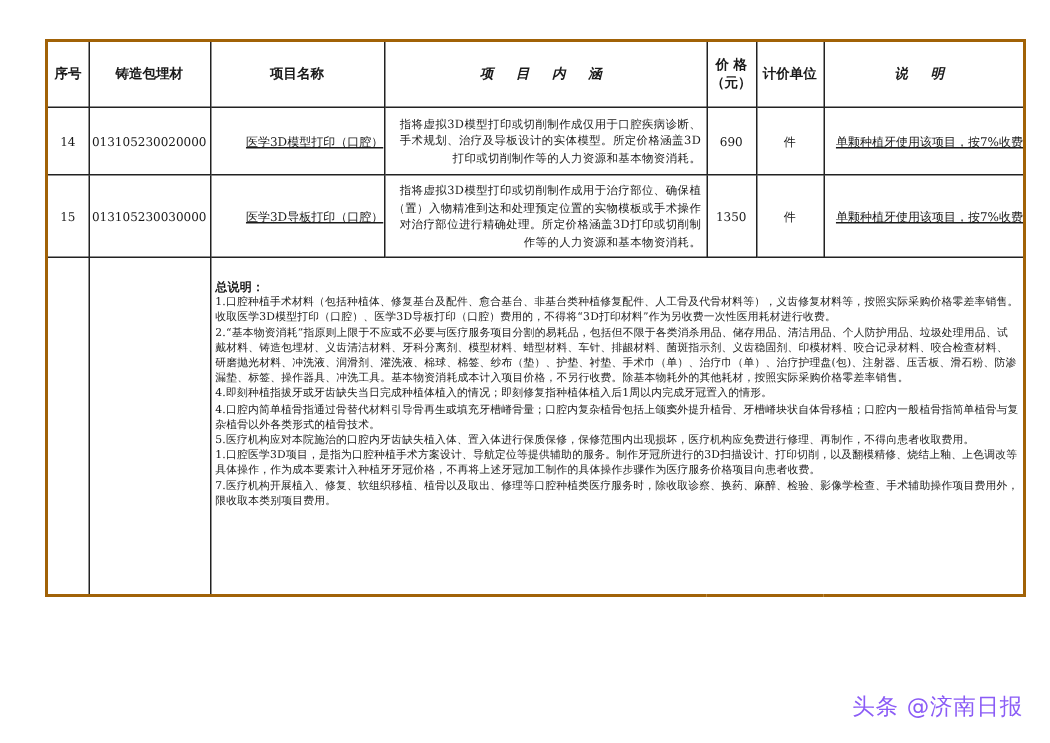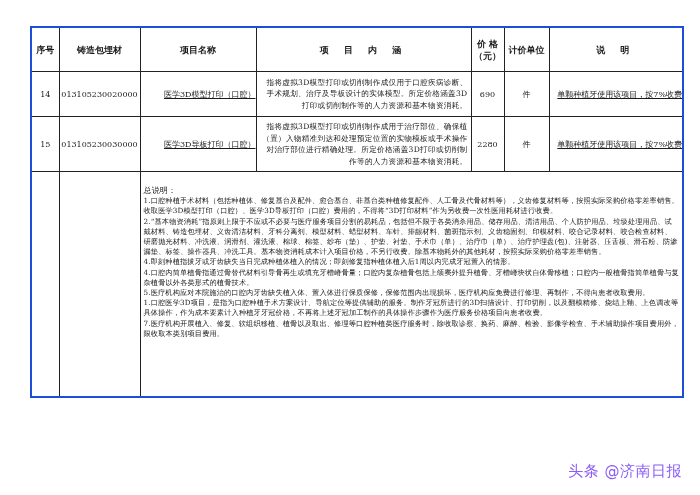--- a/index.html
+++ b/index.html
@@ -1,35 +1,35 @@
 <!DOCTYPE html>
 <html><head>
 <meta charset="utf-8">
 <style>
   html, body { margin: 0; padding: 0; background: #ffffff; }
   body { width: 700px; height: 495px; position: relative; overflow: hidden;
          font-family: "DejaVu Serif", "Liberation Serif", serif; color: #1a1a1a; }
   .doc-table { position: absolute; left: 30px; top: 26px; border-collapse: collapse;
                table-layout: fixed; width: 652px; }
   .doc-table td, .doc-table th { border: 1px solid #222; padding: 0; vertical-align: middle; }
-  .doc-table { border: 2px solid #1d4ed8; }
+  .doc-table { border: 2px solid #a16207; }
   th { font-weight: bold; font-size: 9px; text-align: center; height: 43px; line-height: 12px; }
   td { font-size: 8px; }
   .c { text-align: center; margin-left: 24px; }
   .l { text-align: right; padding-left: 3px !important; text-decoration: underline; }
   .content { font-size: 7.6px; line-height: 11.5px; text-align: right; padding: 1px 3px !important; letter-spacing: 0.3px; }
   .row14 td { height: 42px; }
   .row15 td { height: 52px; }
   .notes td { height: 210px; }
   .notes-cell { vertical-align: top !important; padding: 14px 3px 0 3px !important; font-size: 7.2px; line-height: 10.2px; letter-spacing: 0.15px; }
-  .notes-title { font-weight: normal; font-size: 8px; }
+  .notes-title { font-weight: bold; font-size: 8px; }
   .notes-cell p { margin: 0; }
   .watermark { position: absolute; right: 18px; top: 462px; font-family: "DejaVu Sans", sans-serif;
                font-size: 15px; color: #8b5cf6; letter-spacing: 0.5px; }
-  .spaced { letter-spacing: 6px; }
+  .spaced { letter-spacing: 6px; font-style: italic; }
 </style>
 </head>
 <body>
 
 <table class="doc-table">
   <colgroup>
     <col style="width:28px">
       <col style="width:81px">
       <col style="width:116px">
       <col style="width:215px">
@@ -59,21 +59,21 @@
       <td class="content">指将虚拟3D模型打印或切削制作成仅用于口腔疾病诊断、手术规划、治疗及导板设计的实体模型。所定价格涵盖3D打印或切削制作等的人力资源和基本物资消耗。</td>
       <td class="c">690</td>
       <td class="c">件</td>
       <td class="l">单颗种植牙使用该项目，按7%收费</td>
     </tr>
     <tr class="row15">
       <td class="c">15</td>
       <td class="c">013105230030000</td>
       <td class="l">医学3D导板打印（口腔）</td>
       <td class="content">指将虚拟3D模型打印或切削制作成用于治疗部位、确保植（置）入物精准到达和处理预定位置的实物模板或手术操作对治疗部位进行精确处理。所定价格涵盖3D打印或切削制作等的人力资源和基本物资消耗。</td>
-      <td class="c">2280</td>
+      <td class="c">1350</td>
       <td class="c">件</td>
       <td class="l">单颗种植牙使用该项目，按7%收费</td>
     </tr>
     <tr class="notes">
       <td></td>
       <td></td>
       <td colspan="5" class="notes-cell">
         <p class="notes-title">总说明：</p>
         <p>1.口腔种植手术材料（包括种植体、修复基台及配件、愈合基台、非基台类种植修复配件、人工骨及代骨材料等），义齿修复材料等，按照实际采购价格零差率销售。收取医学3D模型打印（口腔）、医学3D导板打印（口腔）费用的，不得将“3D打印材料”作为另收费一次性医用耗材进行收费。</p>
         <p>2.“基本物资消耗”指原则上限于不应或不必要与医疗服务项目分割的易耗品，包括但不限于各类消杀用品、储存用品、清洁用品、个人防护用品、垃圾处理用品、试戴材料、铸造包埋材、义齿清洁材料、牙科分离剂、模型材料、蜡型材料、车针、排龈材料、菌斑指示剂、义齿稳固剂、印模材料、咬合记录材料、咬合检查材料、研磨抛光材料、冲洗液、润滑剂、灌洗液、棉球、棉签、纱布（垫）、护垫、衬垫、手术巾（单）、治疗巾（单）、治疗护理盘(包)、注射器、压舌板、滑石粉、防渗漏垫、标签、操作器具、冲洗工具。基本物资消耗成本计入项目价格，不另行收费。除基本物耗外的其他耗材，按照实际采购价格零差率销售。</p>

